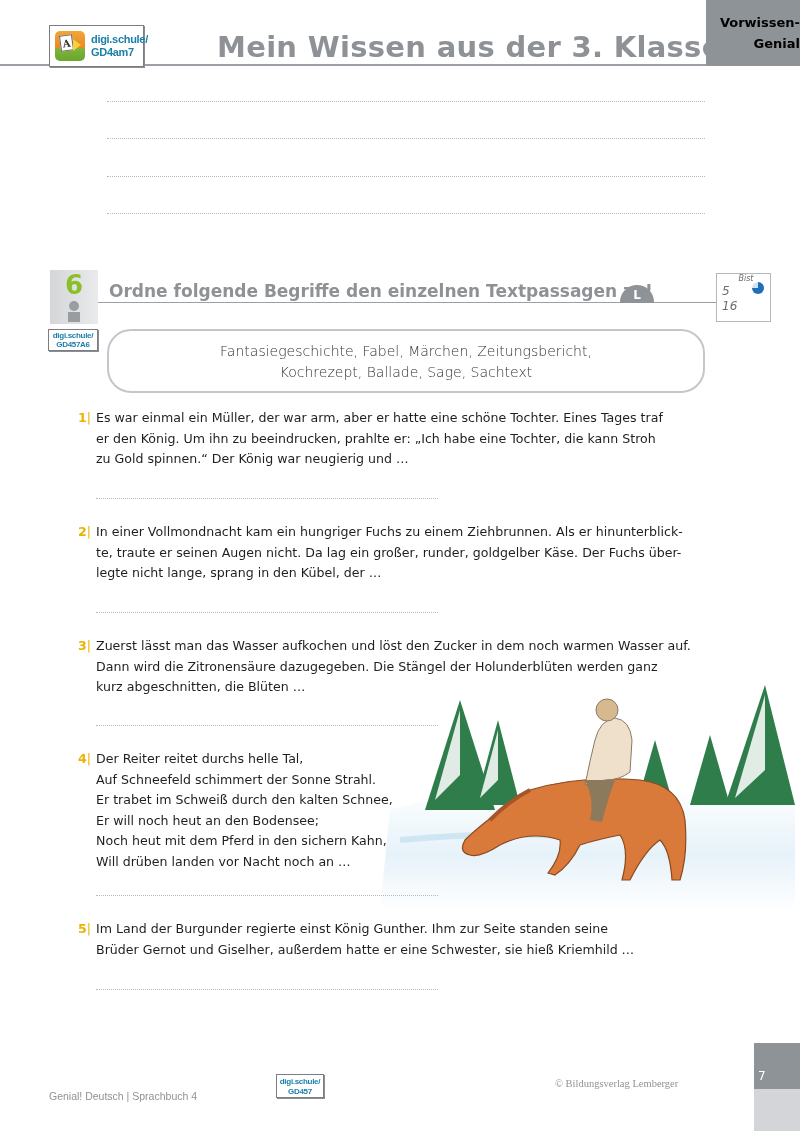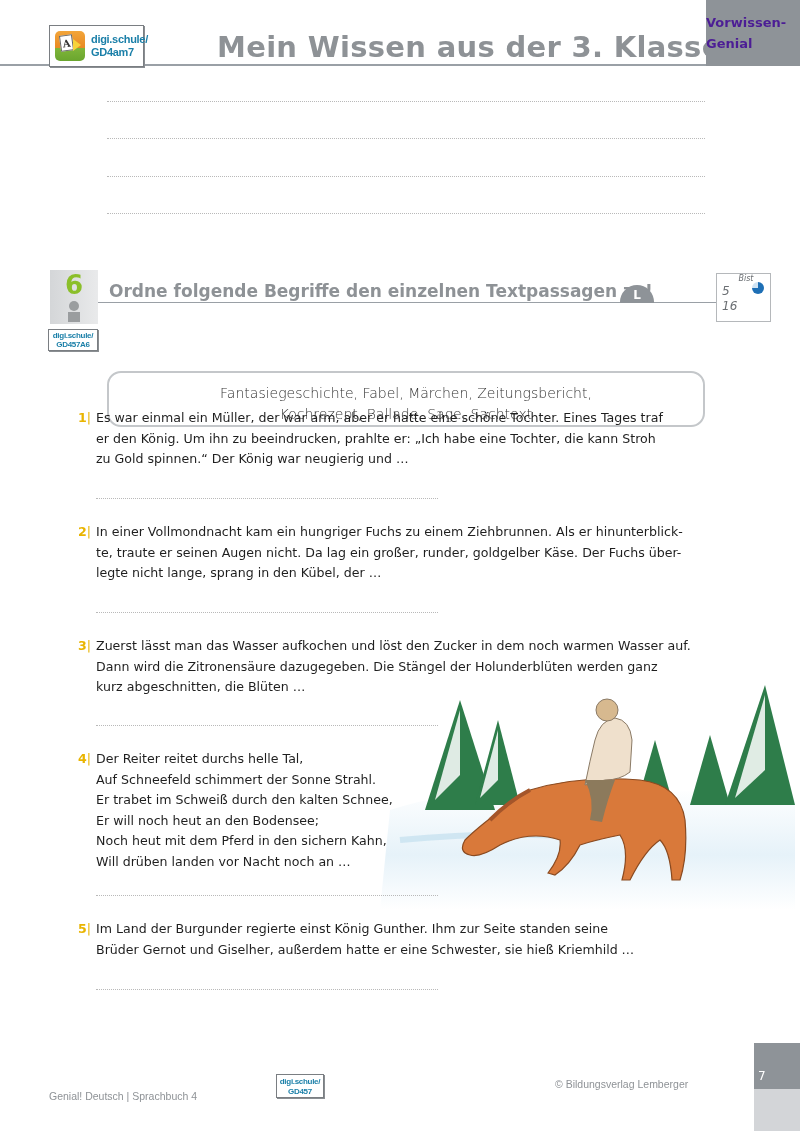--- a/index.html
+++ b/index.html
@@ -30,22 +30,22 @@
     .digi-text {
       margin-left: 6px; font-family: "Liberation Sans", sans-serif; font-size: 11px; line-height: 13px;
       color: #1a7fa8; font-weight: bold; letter-spacing: -0.3px;
     }
     .page-title {
       position: absolute; left: 217px; top: 30px; font-family: "DejaVu Sans", sans-serif;
       font-weight: bold; font-size: 29px; color: #8e9296; letter-spacing: 0.3px; white-space: nowrap;
     }
     .corner-tab {
       position: absolute; left: 706px; top: 0; width: 94px; height: 66px; background: #8e9398;
-      color: #4c1d95; font-family: "DejaVu Sans", sans-serif; font-weight: bold; font-size: 13px;
-      text-align: left; line-height: 21px; padding-top: 12px;
+      color: #000000; font-family: "DejaVu Sans", sans-serif; font-weight: bold; font-size: 13px;
+      text-align: right; line-height: 21px; padding-top: 12px;
     }
 
     
     .write-line { position: absolute; left: 107px; width: 598px; border-top: 1px dotted #b9b9b9; }
     .answer-line { position: absolute; left: 96px; width: 342px; border-top: 1px dotted #b9b9b9; }
 
     
     .ex-num-box {
       position: absolute; left: 50px; top: 270px; width: 48px; height: 54px;
       background: linear-gradient(90deg, #d4d6d8, #e9eaeb); display: flex; flex-direction: column; align-items: center;
@@ -76,44 +76,44 @@
       padding-left: 5px;
     }
     .bist-label { font-size: 8px; line-height: 10px; display: block; text-align: center; }
     .bist-num { font-size: 12px; line-height: 15px; display: block; }
     .pie-icon {
       position: absolute; right: 6px; top: 8px; width: 12px; height: 12px; border-radius: 50%;
       background: conic-gradient(#1e6fb5 0deg 270deg, #cfe3f3 270deg 360deg);
     }
 
     .word-box {
-      position: absolute; left: 107px; top: 329px; width: 598px; height: 56px;
-      border: 2px solid #c4c7ca; border-radius: 14px; background: #fff;
+      position: absolute; left: 107px; top: 329px; width: 598px; height: 64px;
+      border: 2px solid #c4c7ca; border-radius: 24px; background: #fff;
       font-family: "DejaVu Sans", sans-serif; font-size: 14px; color: #333; font-weight: 300;
-      text-align: center; line-height: 21px; padding-top: 10px; margin-top: 42px;
+      text-align: center; line-height: 21px; padding-top: 10px;
     }
 
     
     .task { position: absolute; left: 78px; width: 640px; font-family: "DejaVu Sans", sans-serif; font-size: 12.6px; line-height: 20.5px; color: #1f1f1f; }
     .task-num { position: absolute; left: 0; top: 0; color: #e9b400; font-weight: bold; font-size: 12.6px; }
     .task-num .bar { color: #e9b400; font-weight: normal; }
     .task-text { margin-left: 18px; white-space: pre-line; }
 
     
     .illustration { position: absolute; left: 380px; top: 680px; width: 415px; height: 230px; }
 
     
     .footer-left { position: absolute; left: 49px; top: 1090px; font-family: Liberation Sans, sans-serif; font-size: 10.5px; color: #8e9296; }
     .digi-badge-footer {
       position: absolute; left: 276px; top: 1074px; width: 48px; height: 24px; background: #fff;
       border: 1px solid #7a7e82; box-shadow: 1px 1px 0 #8a8e92;
       font-family: "Liberation Sans", sans-serif; font-size: 8px; line-height: 10px; font-weight: bold;
       color: #1a7fa8; text-align: center; padding-top: 2px; letter-spacing: -0.3px;
     }
-    .footer-right { position: absolute; left: 555px; top: 1078px; font-family: Liberation Sans, sans-serif; font-size: 10.5px; color: #8e9296; }
+    .footer-right { position: absolute; left: 555px; top: 1078px; font-family: Liberation Serif, serif; font-size: 10.5px; color: #8e9296; }
     .page-tab-top { position: absolute; left: 754px; top: 1043px; width: 46px; height: 46px; background: #8e9398; color: #fff; font-family: "DejaVu Sans", sans-serif; font-size: 12px; padding: 26px 0 0 4px; }
     .page-tab-bottom { position: absolute; left: 754px; top: 1089px; width: 46px; height: 42px; background: #d3d5d8; }
   </style>
 </head>
 <body>
 
 <div class="header-rule"></div>
 <div class="digi-badge-top">
   <div class="app-icon">
     <div class="card">A</div>

